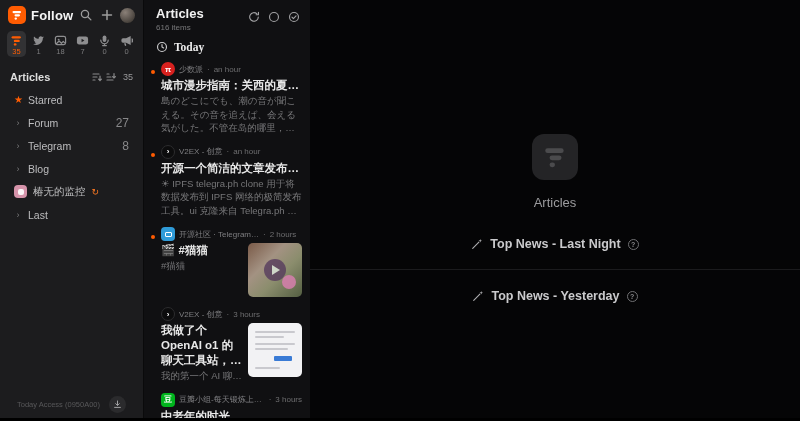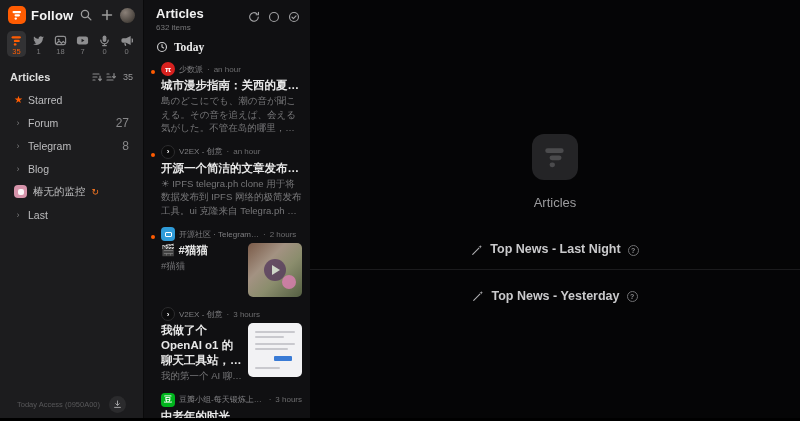--- a/index.html
+++ b/index.html
@@ -75,21 +75,21 @@
   .play-overlay i{display:block;width:0;height:0;border-left:8px solid #cfd6c9;border-top:5px solid transparent;border-bottom:5px solid transparent;margin-left:2px;}
   .thumb-page{background:#f2f2f4;}
   .thumb-page .pline{position:absolute;left:7px;right:7px;height:2px;background:#c9c9ce;border-radius:1px;}
   .thumb-page .chip{position:absolute;left:26px;top:33px;width:18px;height:5px;border-radius:1px;background:#3a7bd5;}
 
   
   .main{flex:1;background:#050506;display:flex;flex-direction:column;align-items:center;padding-top:134px;overflow:hidden;}
   .empty-logo{width:46px;height:46px;border-radius:12px;background:#242426;display:flex;align-items:center;justify-content:center;}
   .empty-label{margin-top:15px;color:#9c9c9e;font-size:13px;}
   .report-row{display:flex;align-items:center;gap:7px;color:#cacacc;font-size:12.5px;font-weight:bold;height:24px;}
-  .report-row.first{margin-top:22px;align-items:flex-end;}
+  .report-row.first{margin-top:22px;}
   .report-row.second{margin-top:14px;}
   .report-divider{width:100%;height:1px;background:#1b1b1d;margin-top:13px;}
   .magic-ic{color:#aeaeb0;display:flex;align-items:center;}
   .q-ic{width:11px;height:11px;border:1px solid #707072;border-radius:50%;color:#8a8a8c;font-size:7px;display:flex;align-items:center;justify-content:center;font-weight:bold;}
 </style>
 </head>
 <body>
 
 <div class="app">
 
@@ -224,21 +224,21 @@
           <path d="M7 1.5v6.5M4.2 5.7L7 8.5l2.8-2.8M2.5 11.5h9"></path>
         </svg>
       </span>
     </div>
   </aside>
 
   <section class="timeline">
     <div class="tl-head">
       <div>
         <div class="tl-title">Articles</div>
-        <div class="tl-sub">632 items</div>
+        <div class="tl-sub">616 items</div>
       </div>
       <div class="tl-actions">
         <span class="tl-act">
           <svg width="12" height="12" viewBox="0 0 14 14" fill="none" stroke="currentColor" stroke-width="1.3" stroke-linecap="round">
             <path d="M12 7a5 5 0 1 1-1.7-3.8"></path>
               <path d="M12.2 1.6v2.7H9.5"></path>
           </svg>
         </span>
         <span class="tl-act">
           <svg width="12" height="12" viewBox="0 0 14 14" fill="none" stroke="currentColor" stroke-width="1.3">

